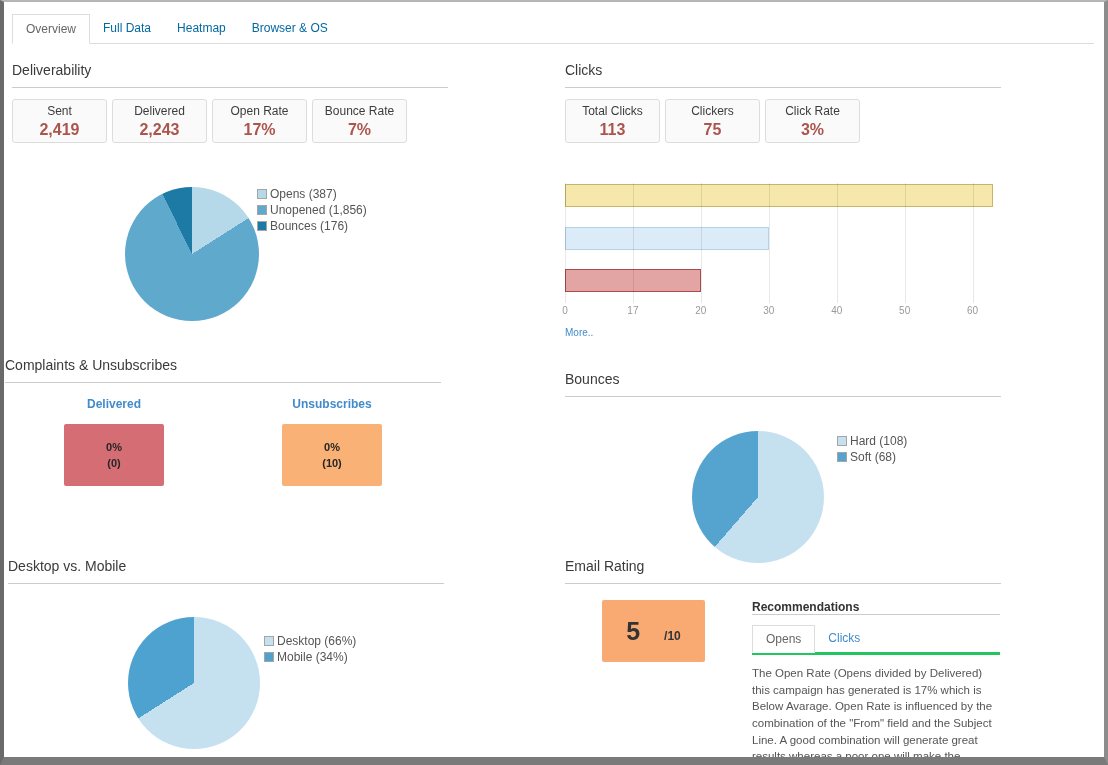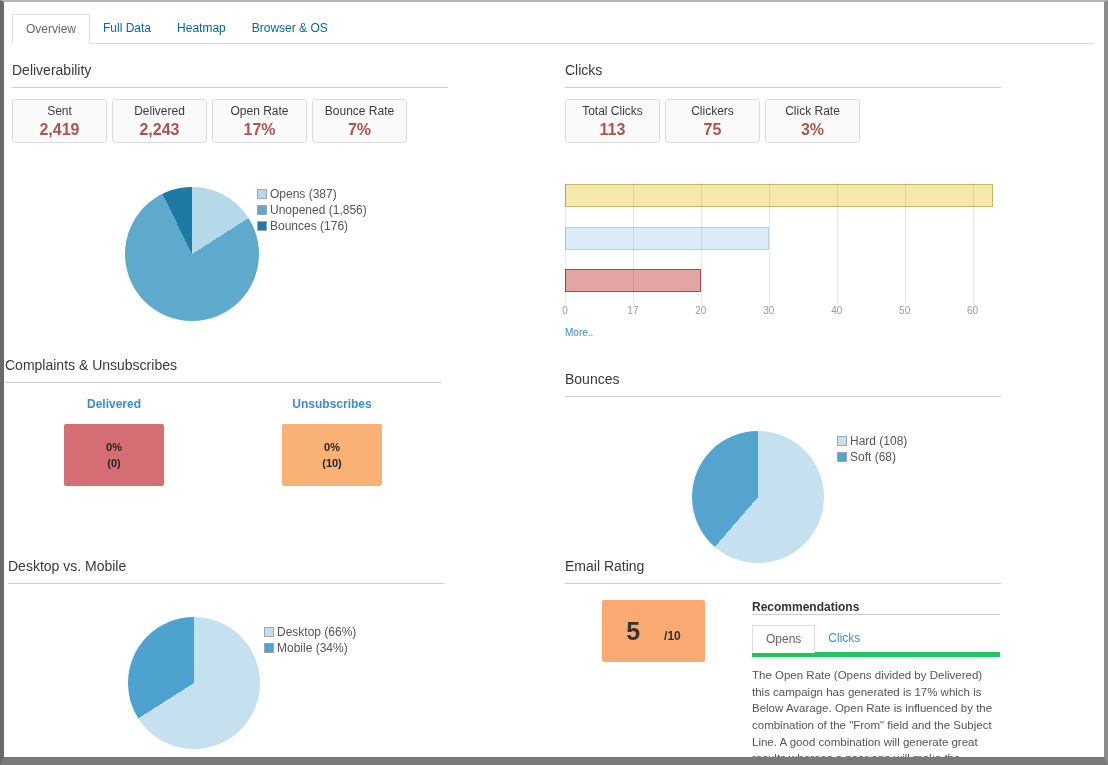--- a/index.html
+++ b/index.html
@@ -43,21 +43,21 @@
   .pie-d  { width: 134px; height: 134px; margin-left: 113px; }
   .pie-b  { width: 132px; height: 132px; margin-left: 127px; }
   .pie-dm { width: 132px; height: 132px; margin-left: 120px; }
   .legend { margin-left: -2px; }
   .legend-item { display: flex; align-items: center; margin-bottom: 2px; font-size: 12px; color: #555; }
   .swatch { width: 10px; height: 10px; border: 1px solid #a5a5a5; margin-right: 3px; flex: 0 0 auto; }
   .mt-d  { margin-top: 44px; }
   .mt-b  { margin-top: 34px; }
   .mt-dm { margin-top: 33px; }
   .legend-b  { margin-left: 13px; margin-top: 3px; }
-  .legend-dm { margin-left: 4px;  margin-top: 8px; }
+  .legend-dm { margin-left: 4px;  margin-top: 17px; }
   
   .chart { margin-top: 40px; }
   .plot { position: relative; width: 428px; height: 120px; }
   .gridline { position: absolute; top: 0; bottom: 0; width: 1px; background: rgba(0,0,0,0.09); }
   .bar { position: absolute; left: 0; height: 23px; border: 1px solid transparent; }
   .bar-0 { top: 1px; }
   .bar-1 { top: 44px; }
   .bar-2 { top: 86px; }
   .ticks { position: relative; width: 428px; height: 14px; }
   .ticks span { position: absolute; top: 2px; transform: translateX(-50%); font-size: 10px; color: #999; }
@@ -74,21 +74,21 @@
   
   .er-row { display: flex; margin-top: 16px; }
   .score-box {
     width: 103px; height: 62px; margin-left: 37px; border-radius: 2px;
     display: flex; align-items: center; justify-content: center;
   }
   .score-num { font-size: 25px; font-weight: bold; color: #333; }
   .score-den { font-size: 12px; font-weight: bold; color: #333; margin-top: 10px; padding-left: 24px; }
   .reco { margin-left: 47px; width: 248px; }
   .reco-title { font-size: 12px; font-weight: bold; color: #333; border-bottom: 1px solid #ccc; }
-  .reco-tabs { display: flex; margin-top: 10px; border-bottom: 5px solid #22c55e; }
+  .reco-tabs { display: flex; margin-top: 10px; border-bottom: 3px solid #22c55e; }
   .reco-tab { padding: 6px 13px; font-size: 12px; color: #428bca; cursor: pointer; }
   .reco-tab.active {
     border: 1px solid #ddd; border-bottom-color: #fff; margin-bottom: -1px;
     color: #666; background: #fff; cursor: default;
   }
   .reco-body { margin-top: 10px; font-size: 11.5px; color: #555; line-height: 1.45; }
 </style>
 </head>
 <body>
 

